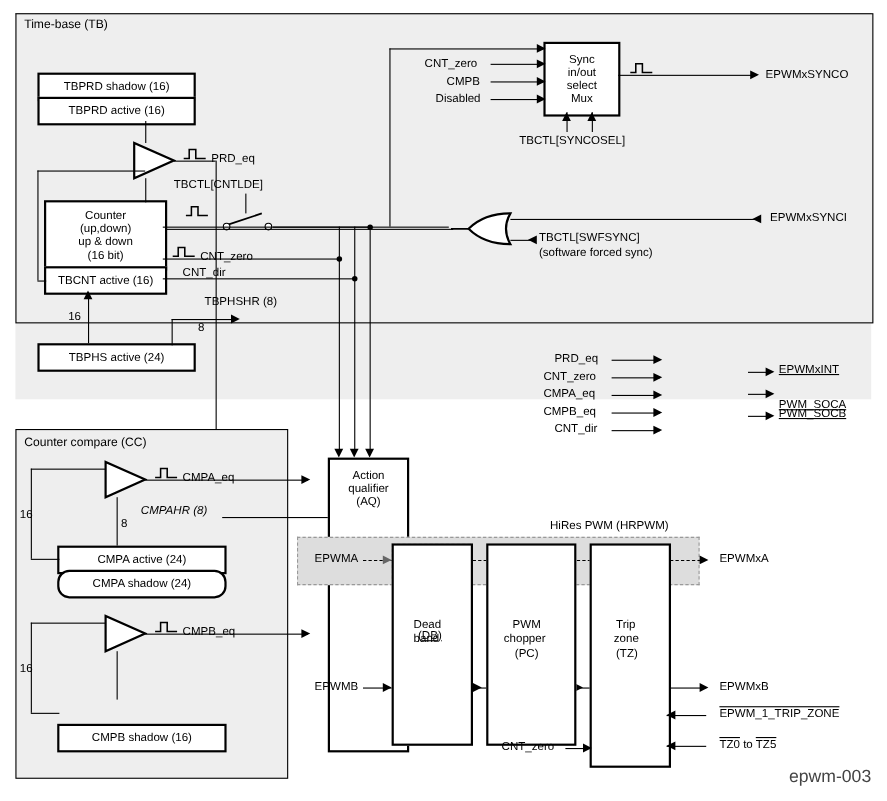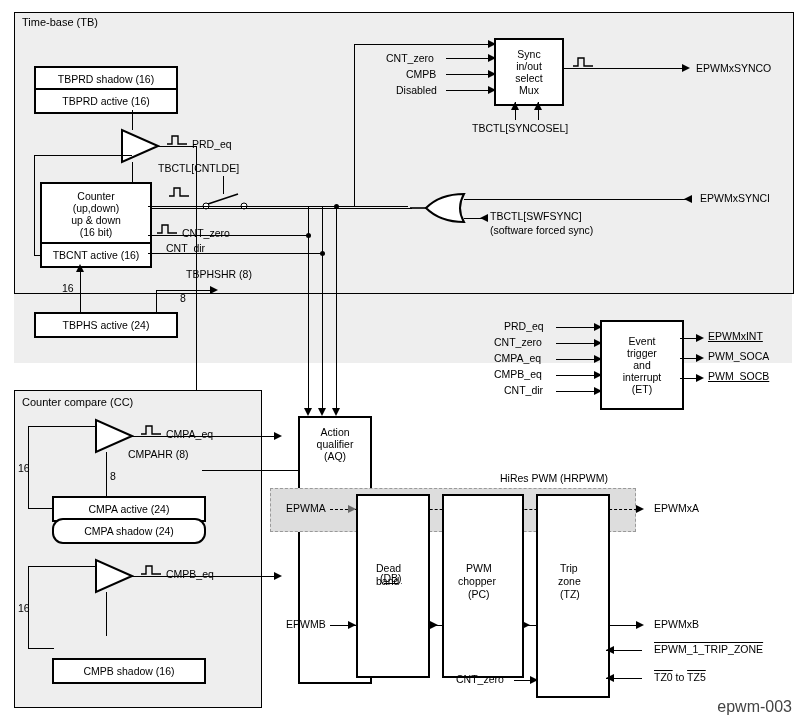--- a/index.html
+++ b/index.html
@@ -252,21 +252,21 @@
     <polygon points="2,2 2,34 38,18" fill="#fff" stroke="#000" stroke-width="2"></polygon>
   </svg>
   <div class="hline" data-name="wire" style="left:122px; top:426px; width:148px;"></div>
   <div class="arrow-r" data-name="arrow-right-icon" style="left:264px; top:422px;"></div>
   <div class="pulse-icon" data-name="pulse-icon" style="left:130px; top:414px;">
     <svg width="22" height="12">
         <path d="M1 10 H6 V2 H12 V10 H21" fill="none" stroke="#000" stroke-width="1.4"></path>
       </svg>
   </div>
   <div class="signal-label" data-name="cmpa-eq-label" style="left:156px; top:418px;">CMPA_eq</div>
-  <div class="signal-label" data-name="cmpahr-label" style="left:118px; top:438px;">CMPAHR (8)</div>
+  <div class="signal-label" data-name="cmpahr-label" style="left:118px; top:448px;font-style:italic;">CMPAHR (8)</div>
 
   <div class="reg-box single" data-name="cmpa-active-reg" style="left:42px; top:486px; width:150px;">CMPA active (24)</div>
   <div class="reg-box single" data-name="cmpa-shadow-reg" style="left:42px; top:508px; width:150px;border-radius:11px;">CMPA shadow (24)</div>
   <div class="vline" data-name="wire" style="left:96px; top:442px; height:44px;"></div>
   <div class="signal-label" data-name="w8-label-2" style="left:100px; top:460px;">8</div>
   <div class="hline" data-name="wire" style="left:18px; top:416px; width:68px;"></div>
   <div class="vline" data-name="wire" style="left:18px; top:416px; height:82px;"></div>
   <div class="hline" data-name="wire" style="left:18px; top:498px; width:26px;"></div>
   <div class="signal-label" data-name="w16-label-2" style="left:8px; top:452px;">16</div>
 
@@ -342,27 +342,20 @@
   <div class="arrow-l" data-name="arrow-left-icon" style="left:596px; top:636px;"></div>
   <div class="signal-label" data-name="epwm1-tripzone-label" style="left:644px; top:633px;">
     <span class="overline">EPWM_1_TRIP_ZONE</span>
   </div>
   <div class="hline" data-name="wire" style="left:596px; top:668px; width:36px;"></div>
   <div class="arrow-l" data-name="arrow-left-icon" style="left:596px; top:664px;"></div>
   <div class="signal-label" data-name="tz0-tz5-label" style="left:644px; top:661px;">
     <span class="overline">TZ0</span><span> to </span><span class="overline">TZ5</span>
   </div>
 
-  <div class="block-box" data-name="et-block" style="left:590px; top:310px; width:80px; height:86px;">
-    <span data-name="et-l1">Event</span>
-    <span data-name="et-l2">trigger</span>
-    <span data-name="et-l3">and</span>
-    <span data-name="et-l4">interrupt</span>
-    <span data-name="et-l5">(ET)</span>
-  </div>
 
   <div class="signal-label" data-name="et-in-prdeq" style="left:494px; top:310px;">PRD_eq</div>
   <div class="hline" data-name="wire" style="left:546px; top:317px; width:44px;"></div>
   <div class="arrow-r" data-name="arrow-right-icon" style="left:584px; top:313px;"></div>
 
   <div class="signal-label" data-name="et-in-cntzero" style="left:484px; top:326px;">CNT_zero</div>
   <div class="hline" data-name="wire" style="left:546px; top:333px; width:44px;"></div>
   <div class="arrow-r" data-name="arrow-right-icon" style="left:584px; top:329px;"></div>
 
   <div class="signal-label" data-name="et-in-cmpaeq" style="left:484px; top:342px;">CMPA_eq</div>
@@ -375,19 +368,19 @@
 
   <div class="signal-label" data-name="et-in-cntdir" style="left:494px; top:374px;">CNT_dir</div>
   <div class="hline" data-name="wire" style="left:546px; top:381px; width:44px;"></div>
   <div class="arrow-r" data-name="arrow-right-icon" style="left:584px; top:377px;"></div>
 
   <div class="hline" data-name="wire" style="left:670px; top:328px; width:22px;"></div>
   <div class="arrow-r" data-name="arrow-right-icon" style="left:686px; top:324px;"></div>
   <div class="signal-label" data-name="et-out-int" style="left:698px; top:320px; text-decoration:underline;">EPWMxINT</div>
   <div class="hline" data-name="wire" style="left:670px; top:348px; width:22px;"></div>
   <div class="arrow-r" data-name="arrow-right-icon" style="left:686px; top:344px;"></div>
-  <div class="signal-label" data-name="et-out-soca" style="left:698px; top:340px; ">PWM_SOCA</div>
+  <div class="signal-label" data-name="et-out-soca" style="left:698px; top:352px; text-decoration:underline;">PWM_SOCA</div>
   <div class="hline" data-name="wire" style="left:670px; top:368px; width:22px;"></div>
   <div class="arrow-r" data-name="arrow-right-icon" style="left:686px; top:364px;"></div>
   <div class="signal-label" data-name="et-out-socb" style="left:698px; top:360px; text-decoration:underline;">PWM_SOCB</div>
 
   <div class="footer-id" data-name="diagram-footer-id">epwm-003</div>
 </div>
 
 </body></html>

